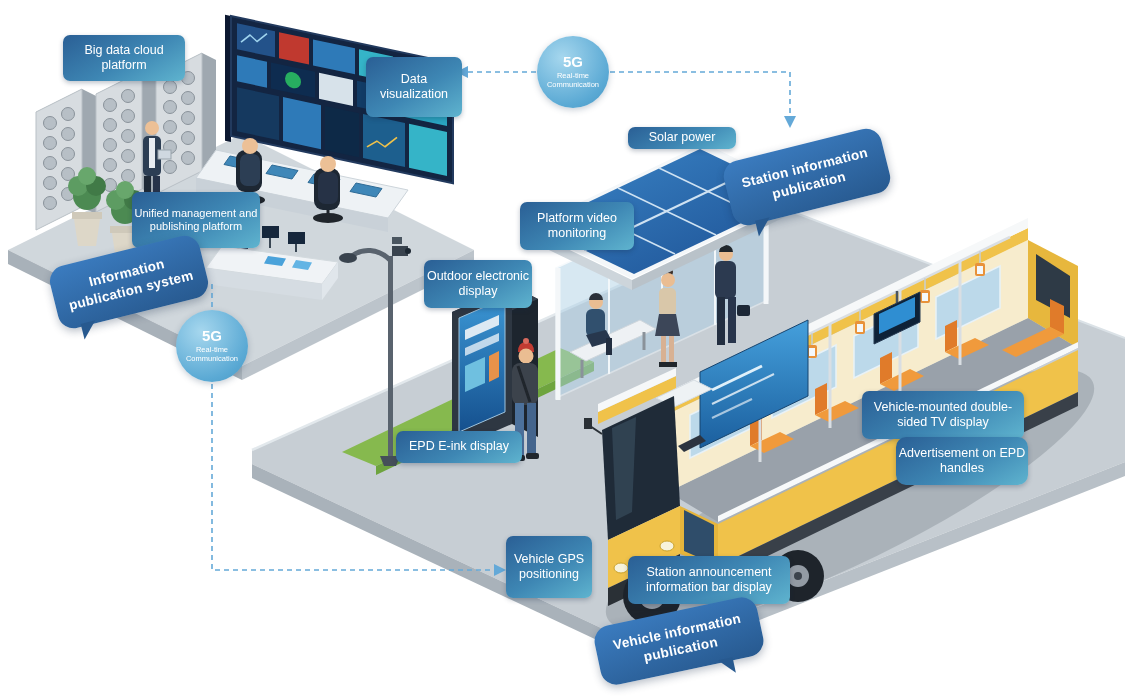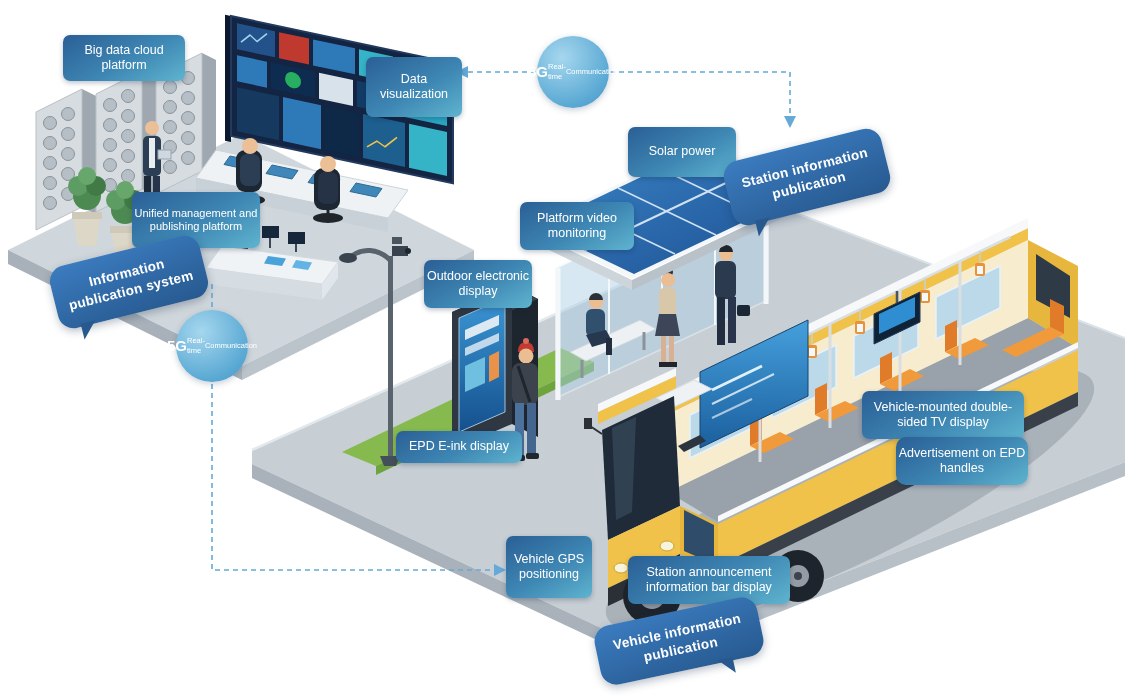--- a/index.html
+++ b/index.html
@@ -11,21 +11,21 @@
   .lbl{
     position:absolute;
     background:linear-gradient(150deg,#2a5f95 0%,#3e87b4 55%,#5fb4cf 100%);
     color:#fff;border-radius:7px;
     display:flex;align-items:center;justify-content:center;text-align:center;
     font-size:12.5px;line-height:1.22;padding:5px 0;box-sizing:border-box;
     box-shadow:0 2px 5px rgba(20,40,70,.28);
   }
   .lbl-bigdata{left:63px;top:35px;width:122px;height:46px;}
   .lbl-dataviz{left:366px;top:57px;width:96px;height:60px;}
-  .lbl-solar{left:628px;top:127px;width:108px;height:50px;}
+  .lbl-solar{left:628px;top:127px;width:108px;height:22px;}
   .lbl-platformvideo{left:520px;top:202px;width:114px;height:48px;}
   .lbl-unified{left:132px;top:192px;width:128px;height:56px;font-size:11px;}
   .lbl-outdoor{left:424px;top:260px;width:108px;height:48px;}
   .lbl-epdeink{left:396px;top:431px;width:126px;height:32px;}
   .lbl-vehicletv{left:862px;top:391px;width:162px;height:48px;}
   .lbl-epdhandles{left:896px;top:437px;width:132px;height:48px;border-radius:10px;}
   .lbl-gps{left:506px;top:536px;width:86px;height:62px;}
   .lbl-stationbar{left:628px;top:556px;width:162px;height:48px;}
 
   
@@ -43,22 +43,22 @@
   .tail-left{bottom:-13px;left:20px;border-top:16px solid #27598f;border-right:15px solid transparent;}
   .tail-right{bottom:-13px;right:34px;border-top:16px solid #27598f;border-left:15px solid transparent;}
   .bubble-info{left:52px;top:250px;width:154px;height:64px;}
   .bubble-station{left:726px;top:144px;width:162px;height:66px;}
   .bubble-vehicle{left:596px;top:611px;width:166px;height:60px;transform:rotate(-12deg);}
 
   
   .badge5g{
     position:absolute;width:72px;height:72px;border-radius:50%;
     background:radial-gradient(circle at 35% 30%,#a6d7ee 0%,#5aa9d4 70%,#4896c2 100%);
-    color:#fff;display:flex;align-items:center;justify-content:center;
-    box-shadow:0 2px 6px rgba(30,60,90,.25);
+    color:#fff;display:flex;flex-direction:column;align-items:center;justify-content:center;
+    text-align:center;box-shadow:0 2px 6px rgba(30,60,90,.25);
   }
   .badge5g .t{font-size:15px;font-weight:bold;line-height:1.1;}
   .badge5g .s{font-size:7.5px;line-height:1.3;}
   .badge5g-top{left:537px;top:36px;}
   .badge5g-left{left:176px;top:310px;}
 </style>
 </head>
 <body>
 
 <div id="stage">

